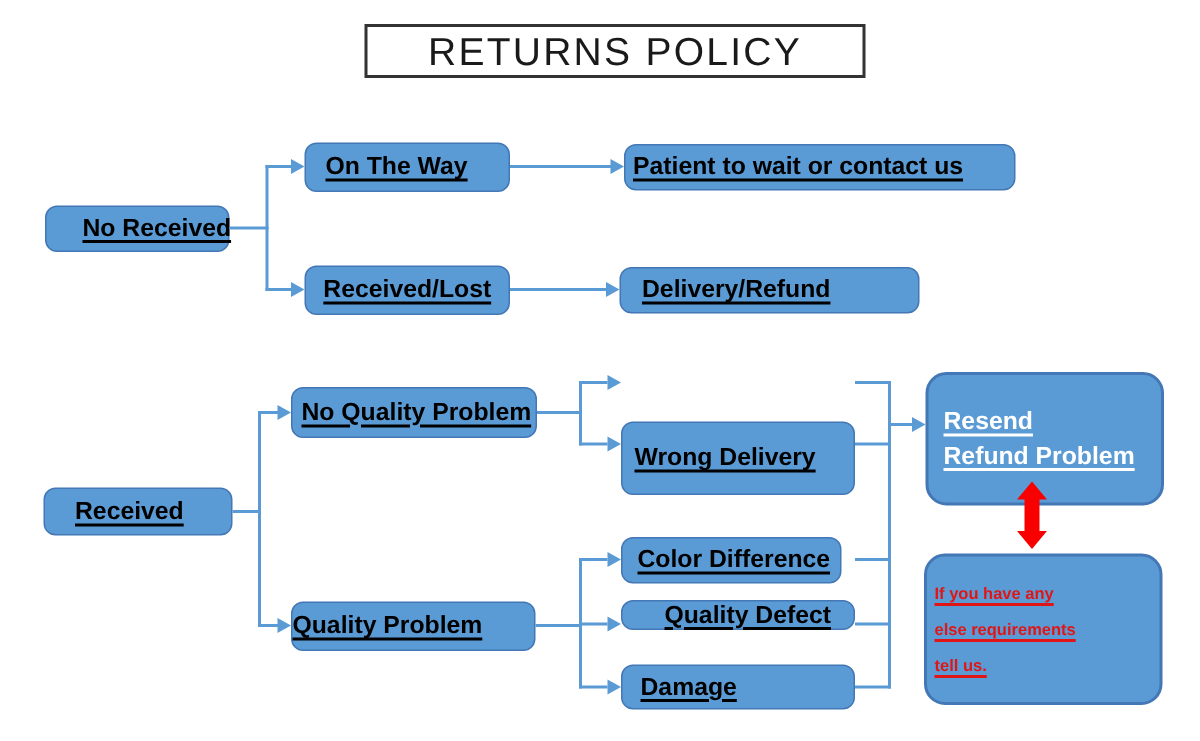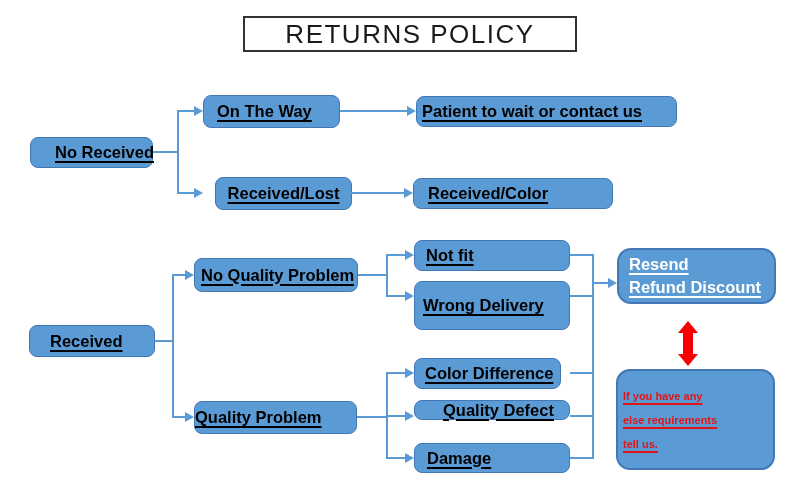--- a/index.html
+++ b/index.html
@@ -19,21 +19,21 @@
   .node{
     position:absolute;box-sizing:border-box;
     background:var(--box-fill,#5B9BD5);
     border:1.5px solid var(--box-border,#4377B6);
     border-radius:8px;color:#000000;font-weight:bold;
     display:flex;align-items:center;font-size:16.5px;white-space:nowrap;
   }
   .node .nt{
     text-decoration:underline;text-underline-offset:3px;text-decoration-thickness:2px;
   }
-  .node.center{justify-content:center;margin-left:12px;}
+  .node.center{justify-content:center;}
   .bignode{
     position:absolute;box-sizing:border-box;
     background:var(--box-fill,#5B9BD5);
     border:2px solid var(--box-border,#4377B6);
     border-radius:14px;color:#fff;font-weight:bold;
     display:flex;flex-direction:column;justify-content:center;align-items:flex-start;
     font-size:16.5px;white-space:nowrap;
   }
   .bignode .nt{
     text-decoration:underline;text-underline-offset:3px;text-decoration-thickness:2px;
@@ -83,42 +83,39 @@
     <span class="nt">No Quality Problem</span>
   </div>
   <div class="node" style="left:194px;top:401px;width:163px;height:33px;">
     <span class="nt">Quality Problem</span>
   </div>
 
   <div class="node" style="left:416px;top:96px;width:261px;height:31px;padding-left:5px">
     <span class="nt">Patient to wait or contact us</span>
   </div>
   <div class="node" style="left:413px;top:178px;width:200px;height:31px;padding-left:14px">
-    <span class="nt">Received/Color</span>
+    <span class="nt">Delivery/Refund</span>
   </div>
 
-  <div class="node" style="left:414px;top:240px;width:156px;height:31px;padding-left:11px">
-    <span class="nt">Not fit</span>
-  </div>
   <div class="node" style="left:414px;top:281px;width:156px;height:49px;padding-left:8px">
     <span class="nt">Wrong Delivery</span>
   </div>
   <div class="node" style="left:414px;top:358px;width:147px;height:31px;padding-left:10px">
     <span class="nt">Color Difference</span>
   </div>
   <div class="node" style="left:414px;top:400px;width:156px;height:20px;padding-left:28px">
     <span class="nt">Quality Defect</span>
   </div>
   <div class="node" style="left:414px;top:443px;width:156px;height:30px;padding-left:12px">
     <span class="nt">Damage</span>
   </div>
 
-  <div class="bignode" style="left:617px;top:248px;width:159px;height:56px;padding-left:10px">
+  <div class="bignode" style="left:617px;top:248px;width:159px;height:89px;padding-left:10px">
     <span class="nt">Resend</span>
-    <span class="nt">Refund Discount</span>
+    <span class="nt">Refund Problem</span>
   </div>
 
   <div class="bignode note" style="left:616px;top:369px;width:159px;height:101px;padding-left:5px">
     <span class="nt">If you have any</span>
     <span class="nt">else requirements</span>
     <span class="nt">tell us.</span>
   </div>
 
   <div class="h" style="left:153px;top:151px;width:26px"></div>
   <div class="v" style="left:177px;top:110px;height:84px"></div>

